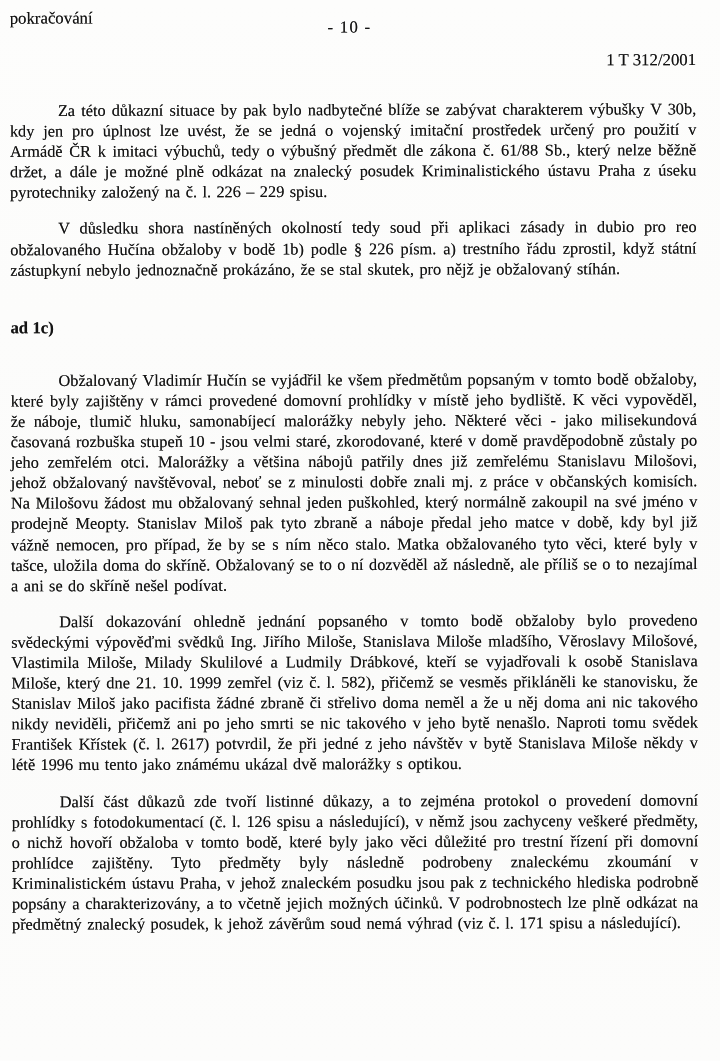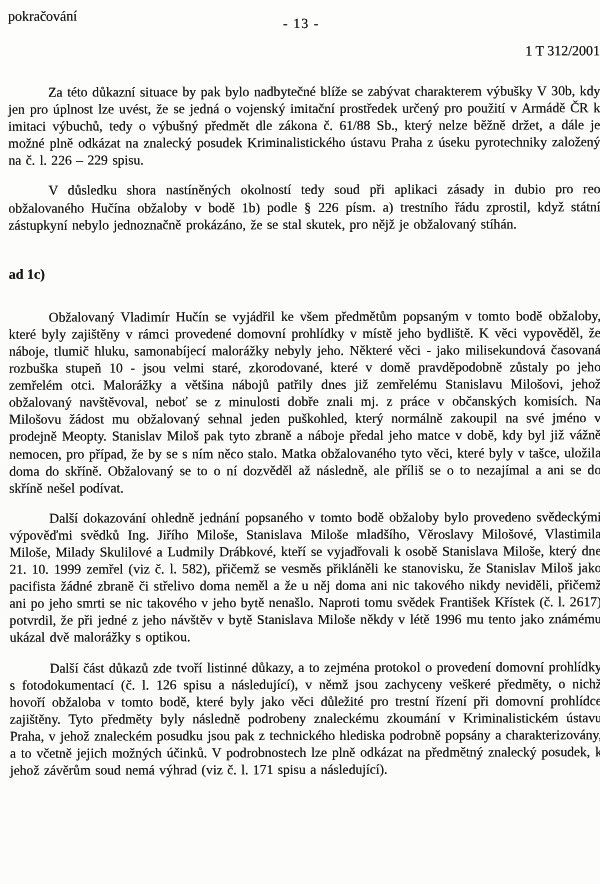--- a/index.html
+++ b/index.html
@@ -6,21 +6,21 @@
     margin: 0;
     padding: 0;
     background: #ffffff;
   }
   .page {
     position: relative;
     width: 600px;
     height: 884px;
     box-sizing: border-box;
     background: linear-gradient(180deg, #fdfdfc 0%, #fbfbfa 60%, #fcfcfb 100%);
-    padding: 8px 0 0 8px;
+    padding: 8px 20px 0 8px;
     overflow: hidden;
     font-family: "Liberation Serif", "DejaVu Serif", serif;
     color: #141414;
     text-shadow: 0 0 0.45px rgba(10,10,10,0.65);
   }
   .scan-tilt {
     transform: rotate(-0.15deg);
     transform-origin: 50% 0;
   }
   .doc-header {
@@ -51,21 +51,21 @@
   }
 </style>
 </head>
 <body>
 
 <div class="page">
   <div class="scan-tilt">
 
     <div class="doc-header">
       <span class="h-left">pokračování</span>
-      <span class="h-center">- 13 -</span>
+      <span class="h-center">- 10 -</span>
       <span class="h-right">1 T 312/2001</span>
     </div>
 
     <div class="body-text">
 
       <p class="first-para">Za této důkazní situace by pak bylo nadbytečné blíže se zabývat charakterem výbušky V 30b, kdy jen pro úplnost lze uvést, že se jedná o vojenský imitační prostředek určený pro použití v Armádě ČR k imitaci výbuchů, tedy o výbušný předmět dle zákona č. 61/88 Sb., který nelze běžně držet, a dále je možné plně odkázat na znalecký posudek Kriminalistického ústavu Praha z úseku pyrotechniky založený na č. l. 226 – 229 spisu.</p>
 
       <p class="pre-heading-gap">V důsledku shora nastíněných okolností tedy soud při aplikaci zásady in dubio pro reo obžalovaného Hučína obžaloby v bodě 1b) podle § 226 písm. a) trestního řádu zprostil, když státní zástupkyní nebylo jednoznačně prokázáno, že se stal skutek, pro nějž je obžalovaný stíhán.</p>
 
       <h2 class="section-heading">ad 1c)</h2>

